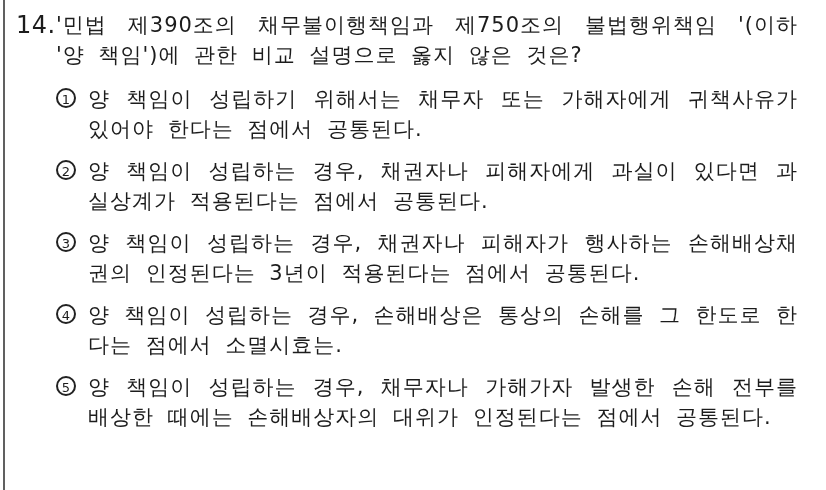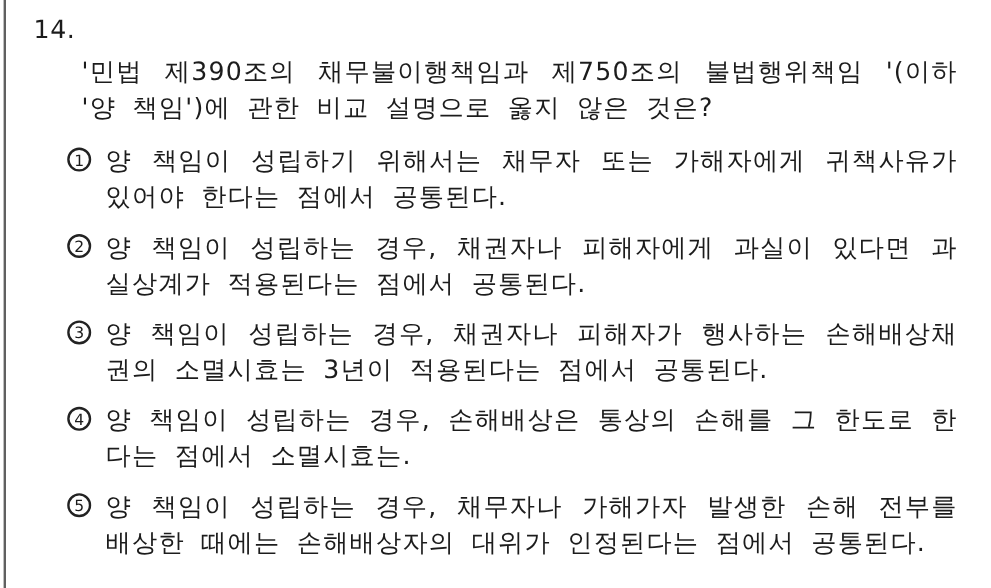--- a/index.html
+++ b/index.html
@@ -28,33 +28,31 @@
     left: 16px;
     top: 10px;
     right: 28px;
   }
   .question-block {
     display: flex;
     align-items: flex-start;
   }
   .q-number {
     flex: 0 0 40px;
-    font-size: 21px;
+    font-size: 24px;
     line-height: 30px;
     letter-spacing: 0.5px;
-    margin-left: 12px;
   }
   .q-text {
     flex: 1;
     font-size: 21px;
     line-height: 30px;
     letter-spacing: 1px;
     word-spacing: 6px;
     text-align: justify;
-    margin-top: 35px;
   }
   .options {
     margin-top: 14px;
   }
   .option {
     display: flex;
     align-items: flex-start;
     margin: 12px 0 0 40px;
   }
   .marker-circle {
@@ -98,21 +96,21 @@
       <div class="option-text">양 책임이 성립하기 위해서는 채무자 또는 가해자에게 귀책사유가 있어야 한다는 점에서 공통된다.</div>
     </div>
 
     <div class="option">
       <div class="marker-circle">2</div>
       <div class="option-text">양 책임이 성립하는 경우, 채권자나 피해자에게 과실이 있다면 과실상계가 적용된다는 점에서 공통된다.</div>
     </div>
 
     <div class="option">
       <div class="marker-circle">3</div>
-      <div class="option-text">양 책임이 성립하는 경우, 채권자나 피해자가 행사하는 손해배상채권의 소멸시효는 3년이 적용된다는 점에서 공통된다.</div>
+      <div class="option-text">양 책임이 성립하는 경우, 채권자나 피해자가 행사하는 손해배상채권의 인정된다는 3년이 적용된다는 점에서 공통된다.</div>
     </div>
 
     <div class="option">
       <div class="marker-circle">4</div>
       <div class="option-text">양 책임이 성립하는 경우, 손해배상은 통상의 손해를 그 한도로 한다는 점에서 소멸시효는.</div>
     </div>
 
     <div class="option">
       <div class="marker-circle">5</div>
       <div class="option-text">양 책임이 성립하는 경우, 채무자나 가해가자 발생한 손해 전부를 배상한 때에는 손해배상자의 대위가 인정된다는 점에서 공통된다.</div>

